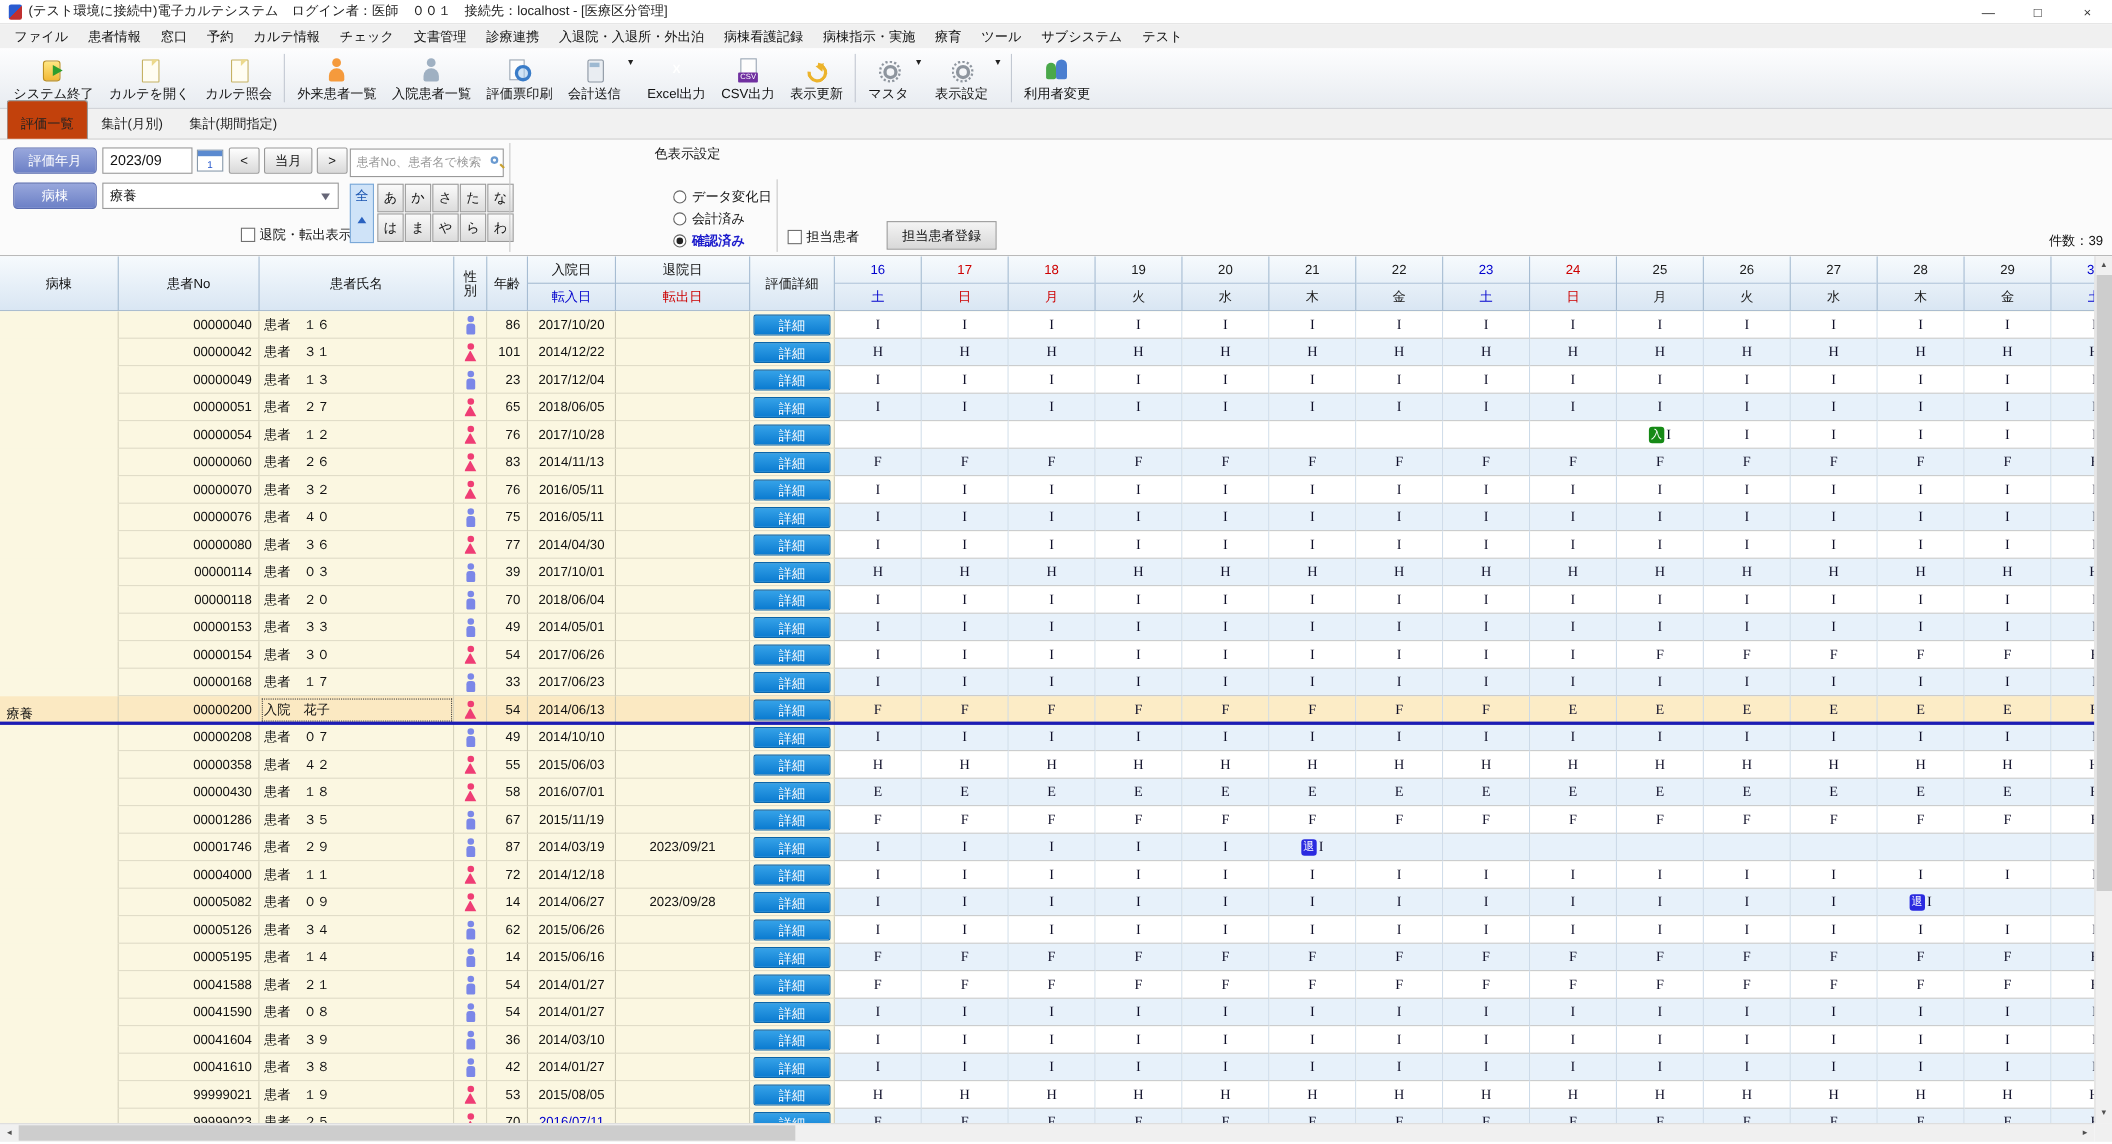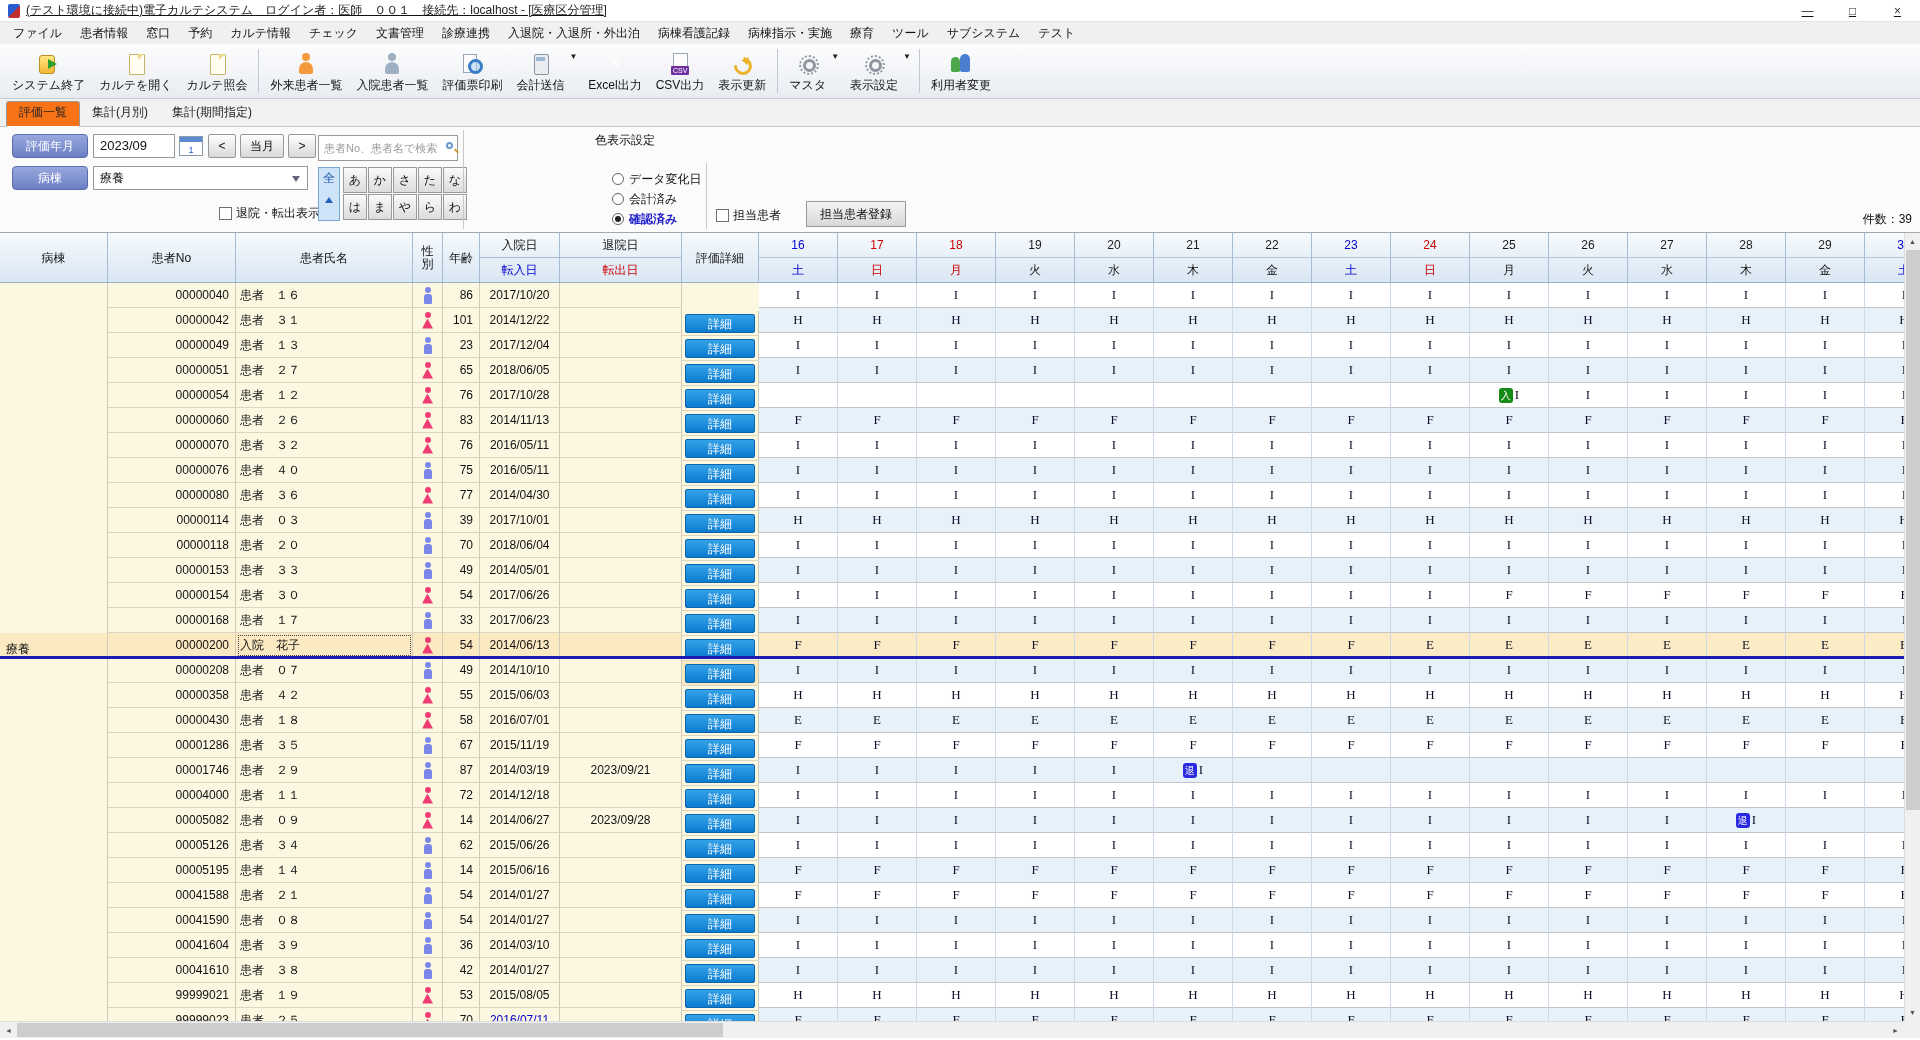--- a/index.html
+++ b/index.html
@@ -1,21 +1,21 @@
 <!DOCTYPE html>
 <html><head>
 <meta charset="utf-8">
 <style>
   * { margin:0; padding:0; box-sizing:border-box; }
   html,body { width:1920px; height:1040px; overflow:hidden; background:#fff;
     font-family:"Liberation Sans", sans-serif; font-size:12px; color:#111; }
 
   
   .titlebar { height:22px; background:#ffffff; border-bottom:1px solid #e4e4e4;
-    display:flex; align-items:center;text-decoration:underline; }
+    display:flex; align-items:center; }
   .appicon { width:12px; height:14px; margin:0 6px 0 8px;
     background:linear-gradient(135deg,#2a5bd0 50%,#c03030 50%); border-radius:2px; }
   .apptitle { font-size:12px; color:#222; white-space:nowrap; }
   .wincontrols { margin-left:auto; display:flex; height:100%; }
   .winbtn { width:45px; height:100%; display:flex; align-items:center; justify-content:center;
     font-size:12px; color:#333; }
 
   .menubar { height:22px; background:#f0f0f0; display:flex; align-items:center; padding-left:4px; }
   .mitem { padding:0 9px; line-height:22px; white-space:nowrap; }
 
@@ -68,22 +68,22 @@
     border:2px dotted #8e959e; border-radius:50%; }
   .icon-users::before { content:""; position:absolute; left:2px; top:4px; width:9px; height:15px;
     background:#4aa84a; border-radius:5px 5px 2px 2px; }
   .icon-users::after { content:""; position:absolute; left:11px; top:1px; width:10px; height:18px;
     background:#4a7ed0; border-radius:5px 5px 2px 2px; }
 
   
   .tabstrip { height:28px; background:#f1f1f1; display:flex; align-items:flex-end; padding-left:6px;
     border-bottom:1px solid #c8c8c8; }
   .tab { padding:4px 12px 5px; color:#222; white-space:nowrap; }
-  .tab.active { background:#f97316; border:1px solid #9a9a9a; border-bottom:1px solid #fcfcfc;
-    border-radius:3px 3px 0 0; padding:2px 12px 5px; margin-bottom:-1px; }
+  .tab.active { background:#c2410c; border:1px solid #9a9a9a; border-bottom:1px solid #fcfcfc;
+    border-radius:3px 3px 0 0; padding:12px 12px 5px; margin-bottom:-1px; }
 
   
   .fpanel { position:relative; height:106px; background:#fbfbfb; border-bottom:1px solid #a8a8a8; }
   .bluebtn { position:absolute; width:76px; height:24px; border:1px solid #5a6cb0; border-radius:4px;
     background:linear-gradient(#98a7dc,#6c80c6); color:#fff; text-align:center; line-height:22px; }
   .txtfield { position:absolute; background:#fff; border:1px solid #999; padding:0 6px; line-height:22px;
     font-size:13px; font-family:"Liberation Sans",sans-serif; }
   .sbtn { position:absolute; background:linear-gradient(#fefefe,#d9d9d9); border:1px solid #999;
     border-radius:2px; text-align:center; line-height:22px; }
   .calbtn { position:absolute; width:24px; height:20px; background:#fff; border:1px solid #8899aa;
@@ -141,21 +141,21 @@
   .row { display:flex; height:25px; }
   .cell { flex:none; height:25px; border-right:1px solid #cfcbb6; border-bottom:1px solid #dad6c2;
     display:flex; align-items:center; overflow:hidden; white-space:nowrap; background:#fbf7e1; }
   .c-ward { width:108px; border-bottom:none; }
   .c-no { width:128px; justify-content:flex-end; padding-right:6px; }
   .c-name { width:177px; padding-left:4px; }
   .c-sex { width:30px; justify-content:center; }
   .c-age { width:37px; justify-content:flex-end; padding-right:6px; }
   .c-in { width:80px; justify-content:center; }
   .c-out { width:122px; justify-content:center; }
-  .c-detail { width:77px; justify-content:center;margin-top:28px; }
+  .c-detail { width:77px; justify-content:center; }
   .c-day { width:79px; justify-content:center; background:#fff; border-right:1px solid #ccdae8;
     border-bottom:1px solid #c4c4c4; font-family:"Liberation Serif", serif; font-size:13px; color:#10102a; }
   .row.alt .c-day { background:#e7f1fa; }
   .row.hl .cell { background:#fbe9c2; }
   .row.hl .c-day { background:#fcecc6; }
   .c-name.focus { outline:1px dotted #444; outline-offset:-3px; }
   .bluedate { color:#0000cc; }
   .detailbtn { width:70px; height:19px; background:linear-gradient(#35a2e8,#0b7bd0);
     border:1px solid #0a65aa; border-radius:2px; color:#fff; text-align:center; line-height:18px;
     font-family:"Liberation Sans",sans-serif; font-size:12px; }

